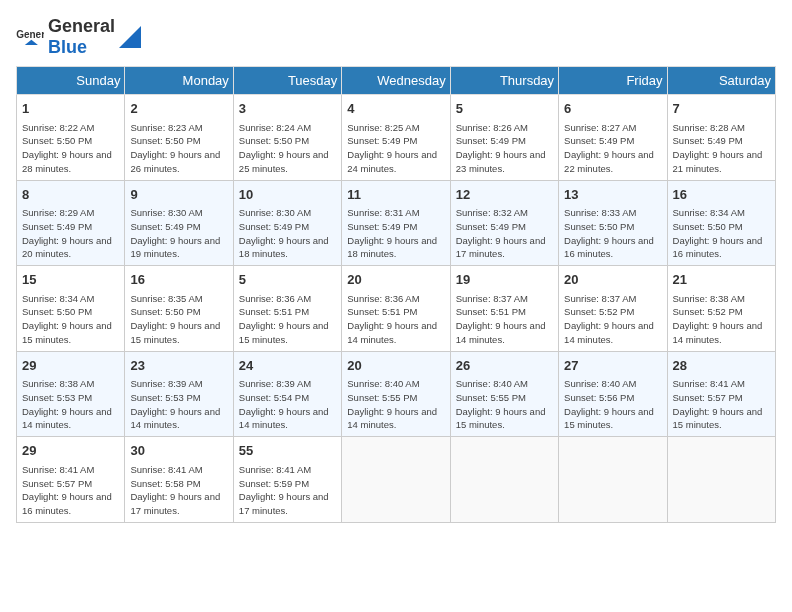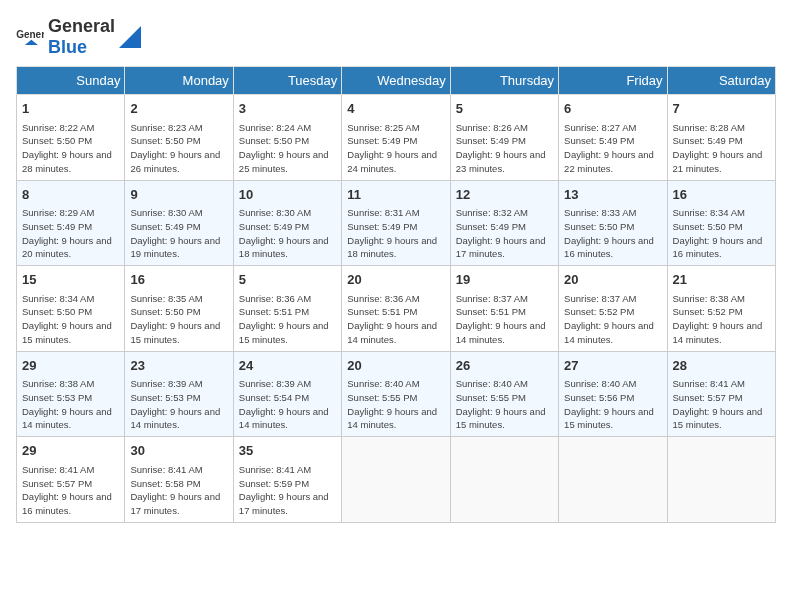--- a/index.html
+++ b/index.html
@@ -360,21 +360,21 @@
       </td>
         <td>
         <span class="day-number">30</span>
         <div class="day-info">
           Sunrise: 8:41 AM<br>
           Sunset: 5:58 PM<br>
           Daylight: 9 hours and 17 minutes.
         </div>
       </td>
         <td>
-        <span class="day-number">35</span>
+        <span class="day-number">55</span>
         <div class="day-info">
           Sunrise: 8:41 AM<br>
           Sunset: 5:59 PM<br>
           Daylight: 9 hours and 17 minutes.
         </div>
       </td>
         <td class="empty-cell"></td>
         <td class="empty-cell"></td>
         <td class="empty-cell"></td>
         <td class="empty-cell"></td>

